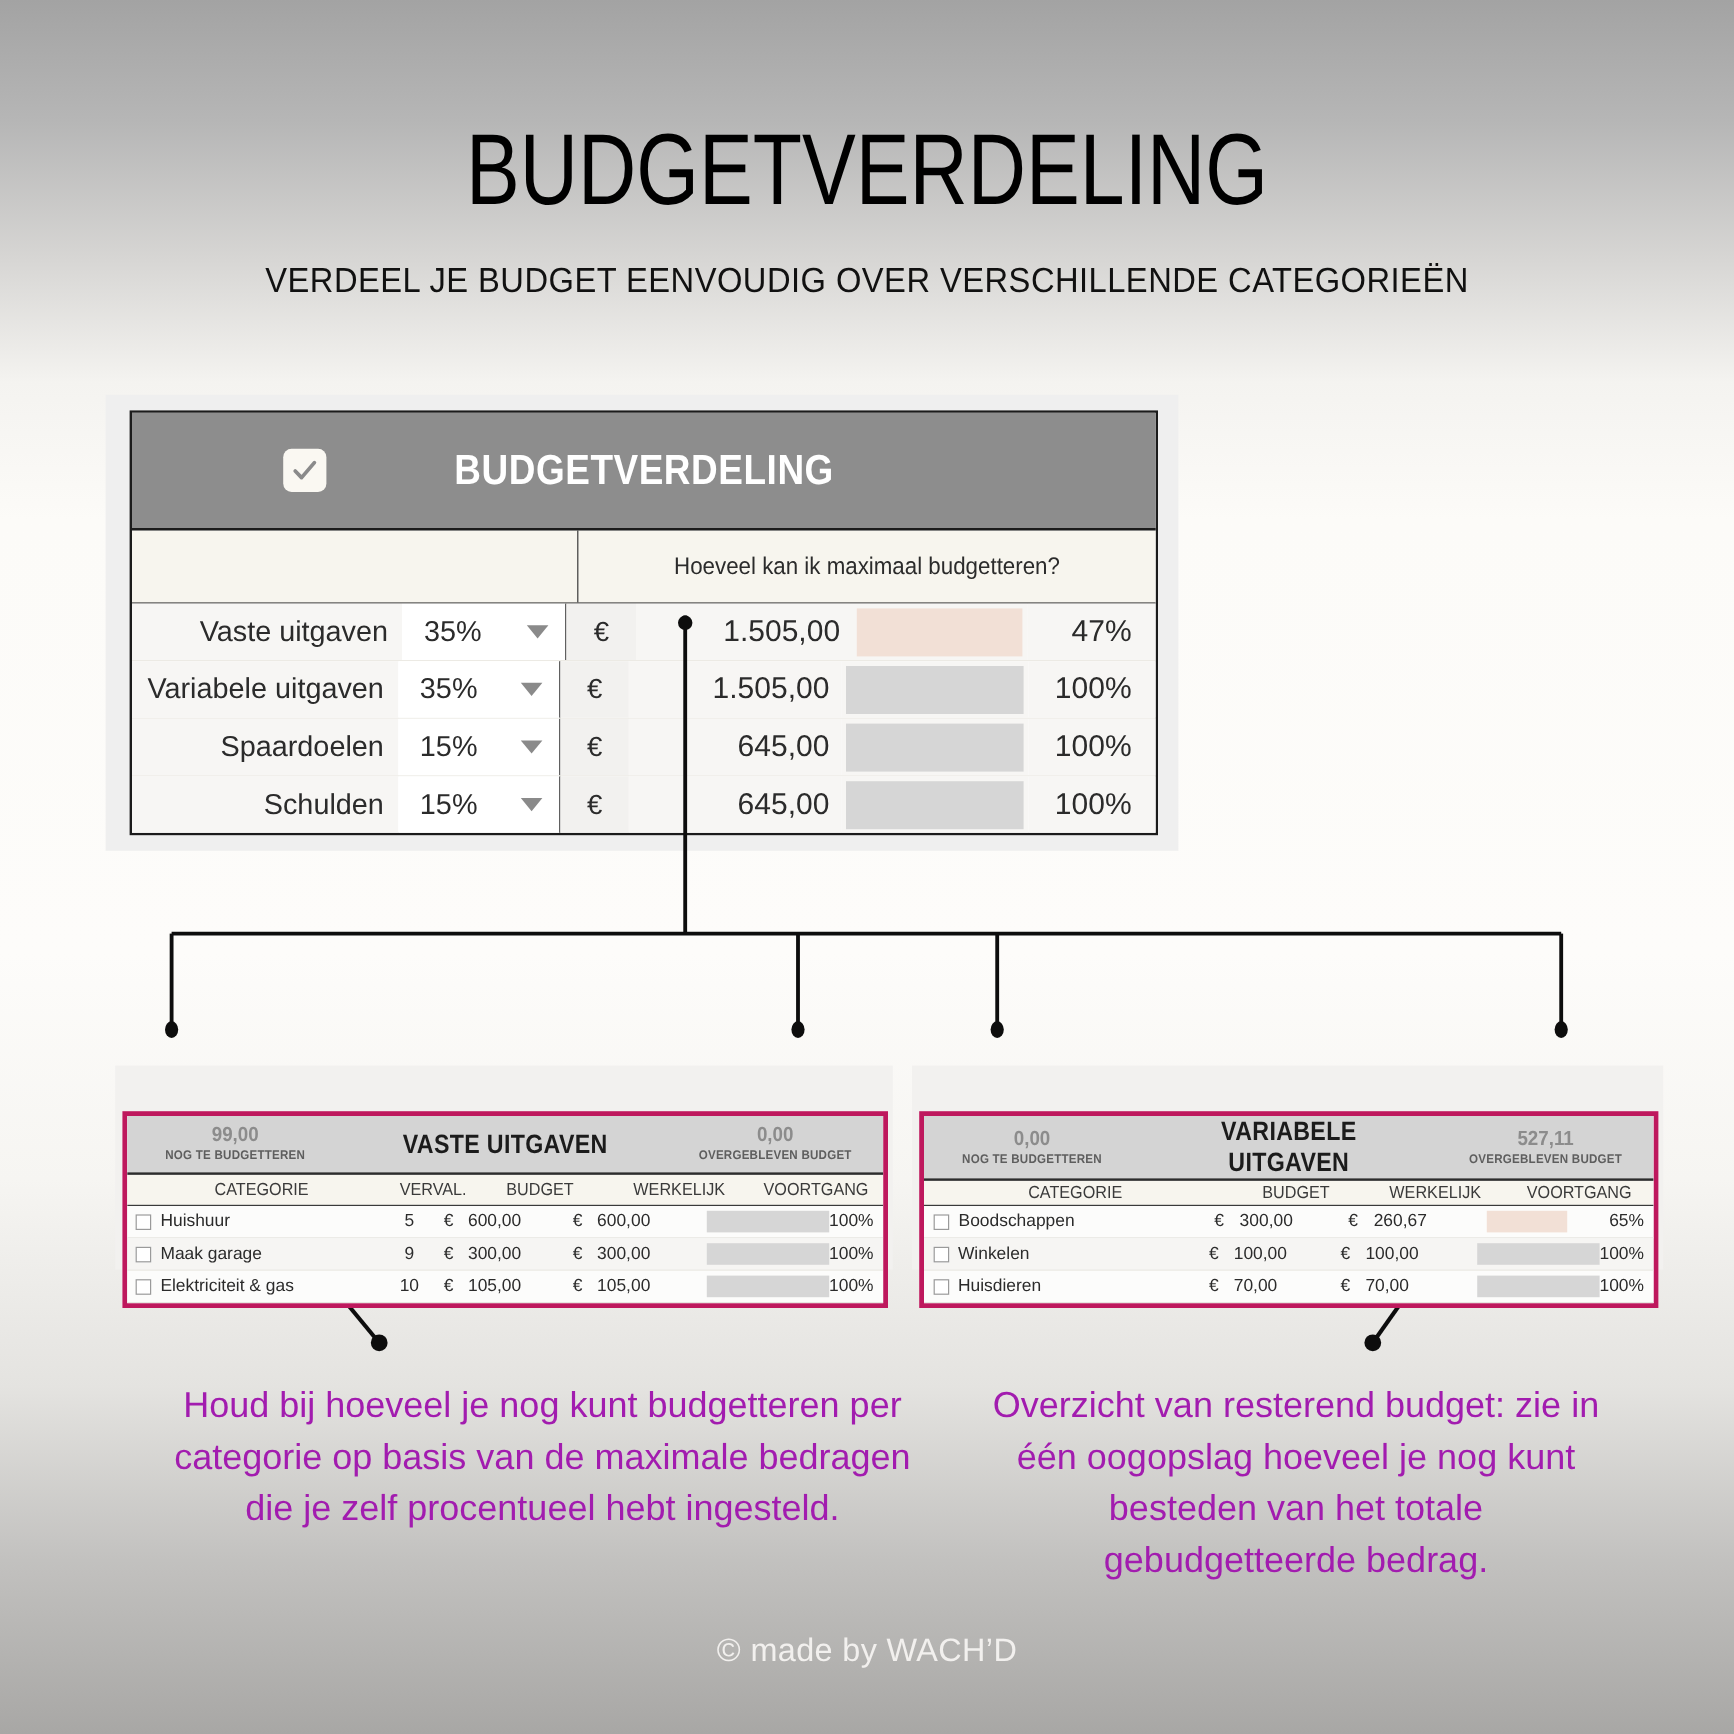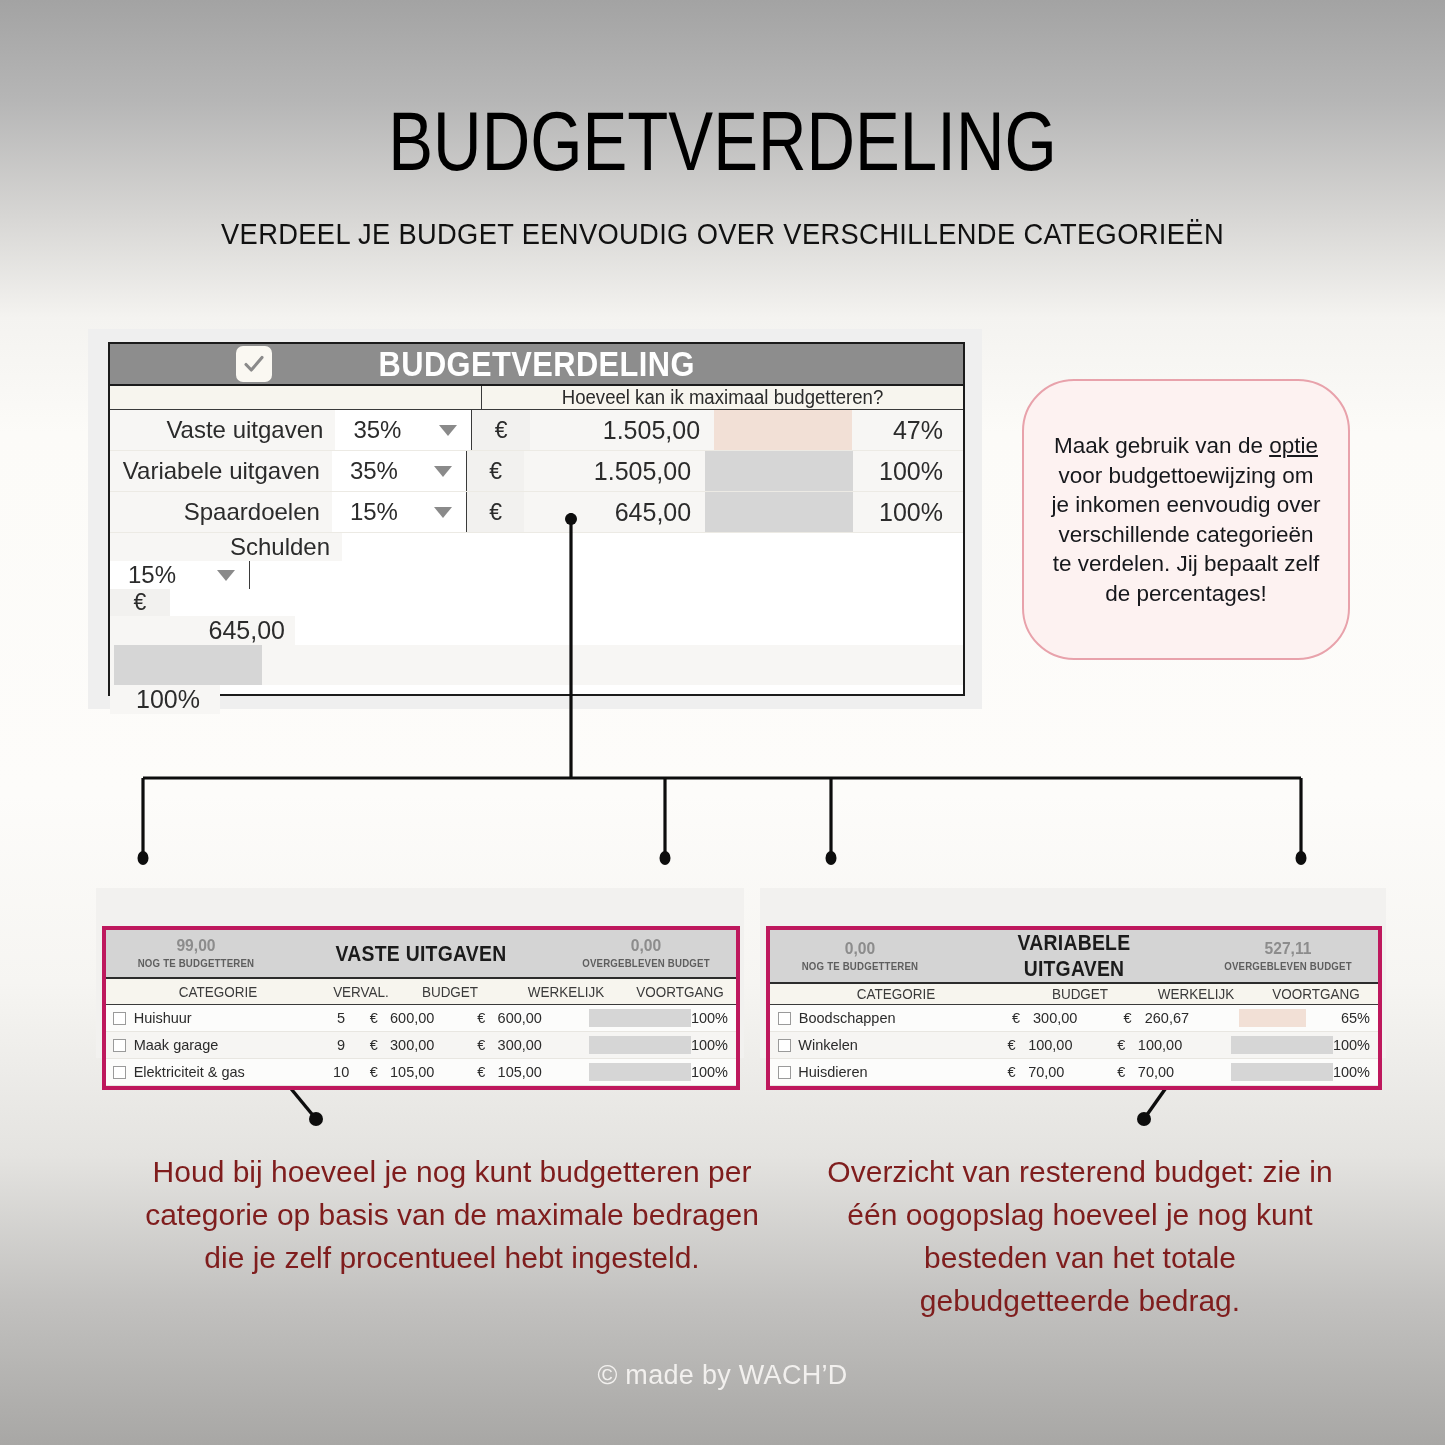--- a/index.html
+++ b/index.html
@@ -83,21 +83,21 @@
     display: flex;
   }
   .mt-subhead .sh-left { width: 372px; border-right: 1px solid #3a3a3a; }
   .mt-subhead .sh-right {
     flex: 1; display: flex; align-items: center; justify-content: center;
     font-size: 20px; color: #2b2b2b;
     transform: scaleX(0.93);
   }
   .mt-rows { flex: 1; display: flex; flex-direction: column; }
   .mt-row { flex: 1; display: flex; border-bottom: 1px solid #eceae4; }
-  .mt-row:last-child { border-bottom: none; flex-direction: column; }
+  .mt-row:last-child { border-bottom: none; }
   .c-name {
     width: 232px; background: #f7f6f4;
     display: flex; align-items: center; justify-content: flex-end;
     padding-right: 12px; font-size: 24px; color: #2b2b2b;
   }
   .c-pct {
     width: 140px; background: #ffffff;
     display: flex; align-items: center; justify-content: space-between;
     padding: 0 14px 0 18px; font-size: 24px; color: #2b2b2b;
     border-right: 1px solid #3a3a3a;
@@ -196,21 +196,21 @@
   }
   .cell-l { text-align: left; }
   .cell-r { text-align: left; padding-right: 8px; }
   .cell-c { text-align: center; }
   .st-bar { display: flex; align-items: center; padding-left: 4px; }
   .st-bar i { display: block; height: 18px; }
 
   
   .caption {
     position: absolute; text-align: center;
-    font-size: 30px; line-height: 43px; color: #7f1d1d;
+    font-size: 30px; line-height: 43px; color: #a21caf;
   }
   .cap-left { left: 132px; top: 1150px; width: 640px; }
   .cap-right { left: 820px; top: 1150px; width: 520px; }
 
   .footer {
     position: absolute; left: 0; top: 1360px; width: 1445px;
     text-align: center; font-size: 27px; color: #f2f0ee; letter-spacing: 0.3px;
   }
 </style>
 </head>
@@ -288,23 +288,20 @@
             <div class="c-amt">645,00</div>
             <div class="c-bar">
               <span class="bar-track" style="background: rgb(214, 214, 214); width: 148px;"></span>
             </div>
             <div class="c-pp">100%</div>
           </div>
         </div>
     </div>
   </div>
 
-  <div class="tipbox">
-    <p><span>Maak gebruik van de </span><u>optie</u><span> voor budgettoewijzing om je inkomen eenvoudig over verschillende categorieën te verdelen. Jij bepaalt zelf de percentages!</span></p>
-  </div>
 
   <svg class="connectors" viewBox="0 0 1445 1445">
     <g stroke="#0d0d0d" stroke-width="3.2" fill="none">
       <line x1="571" y1="513" x2="571" y2="778"></line>
       <line x1="143" y1="778" x2="1301" y2="778"></line>
       <line x1="143" y1="778" x2="143" y2="853"></line>
       <line x1="665" y1="778" x2="665" y2="853"></line>
       <line x1="831" y1="778" x2="831" y2="853"></line>
       <line x1="1301" y1="778" x2="1301" y2="853"></line>
     </g>

